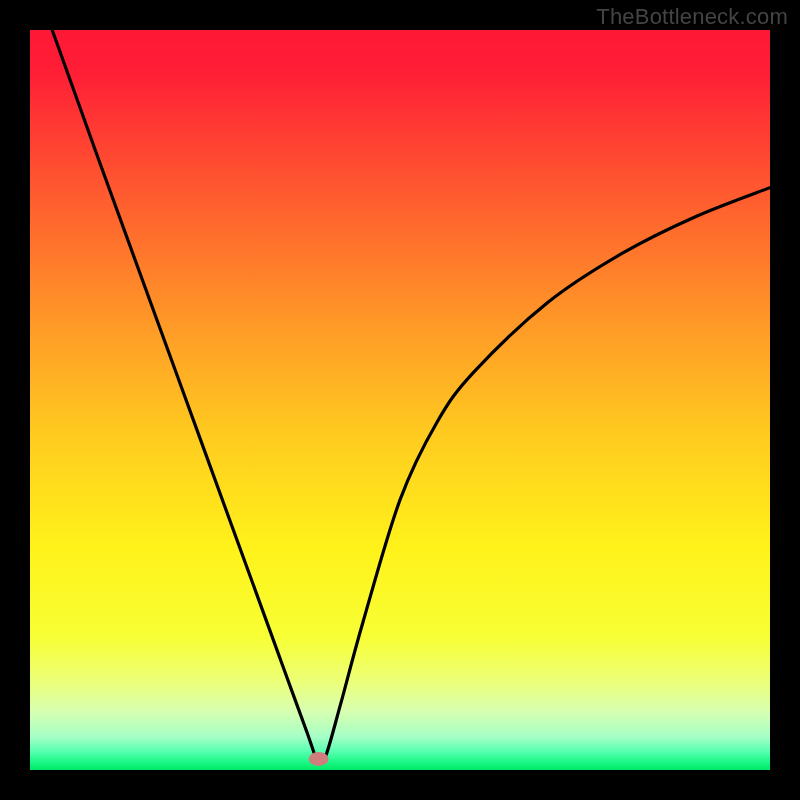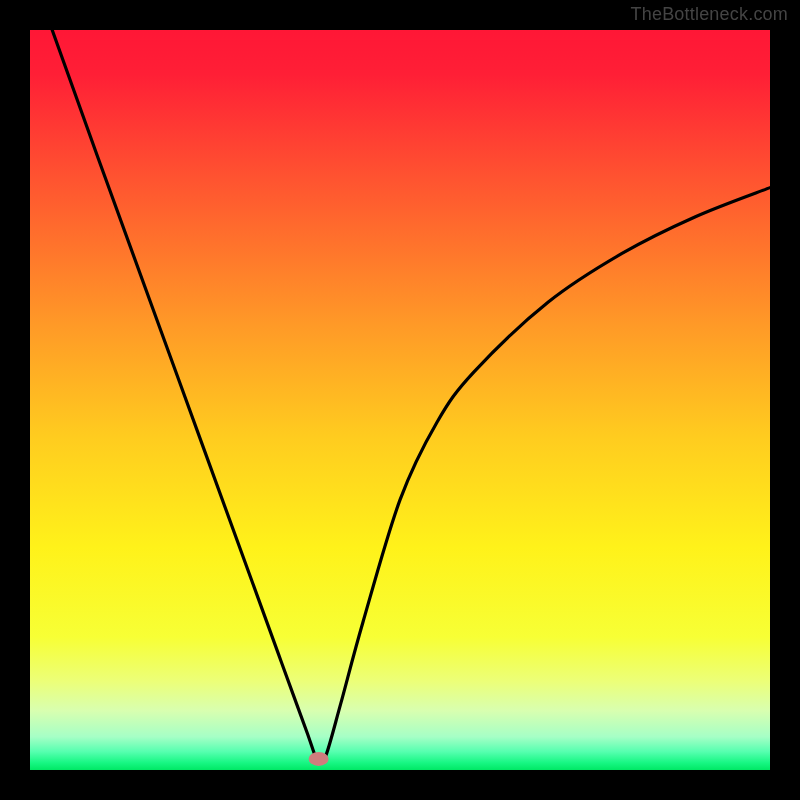--- a/index.html
+++ b/index.html
@@ -15,21 +15,21 @@
     position: absolute;
     left: 0; top: 0;
     width: 800px; height: 800px;
     background: #000;
   }
   .attribution {
     position: absolute;
     top: 4px;
     right: 12px;
     color: #444;
-    font-size: 18px;
+    font-size: 22px;
     letter-spacing: 0.2px;
     font-weight: 400;
     user-select: none;
     margin-left: 28px;
   }
   svg {
     position: absolute;
     left: 0; top: 0;
   }
 </style>

